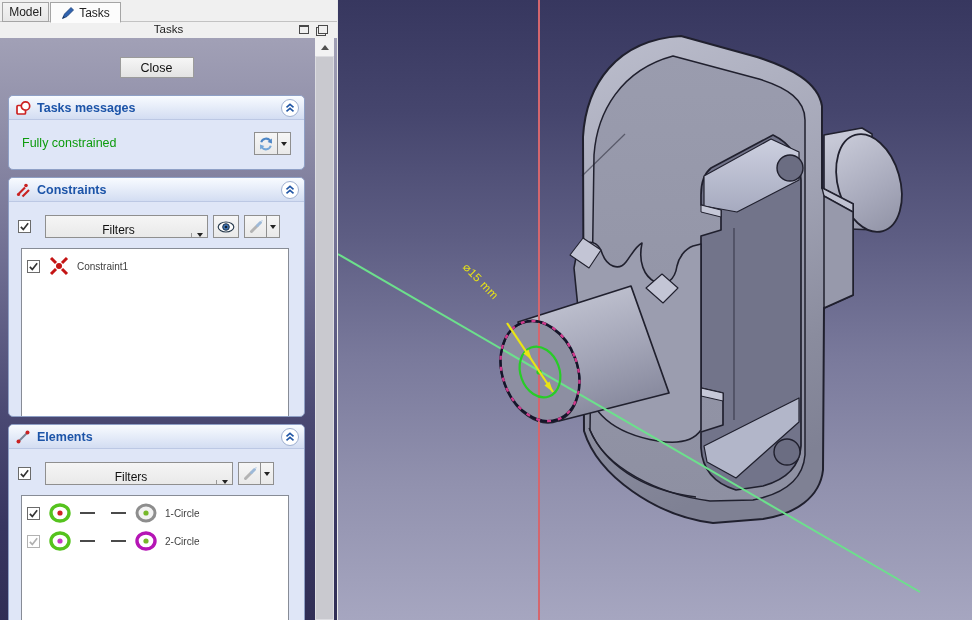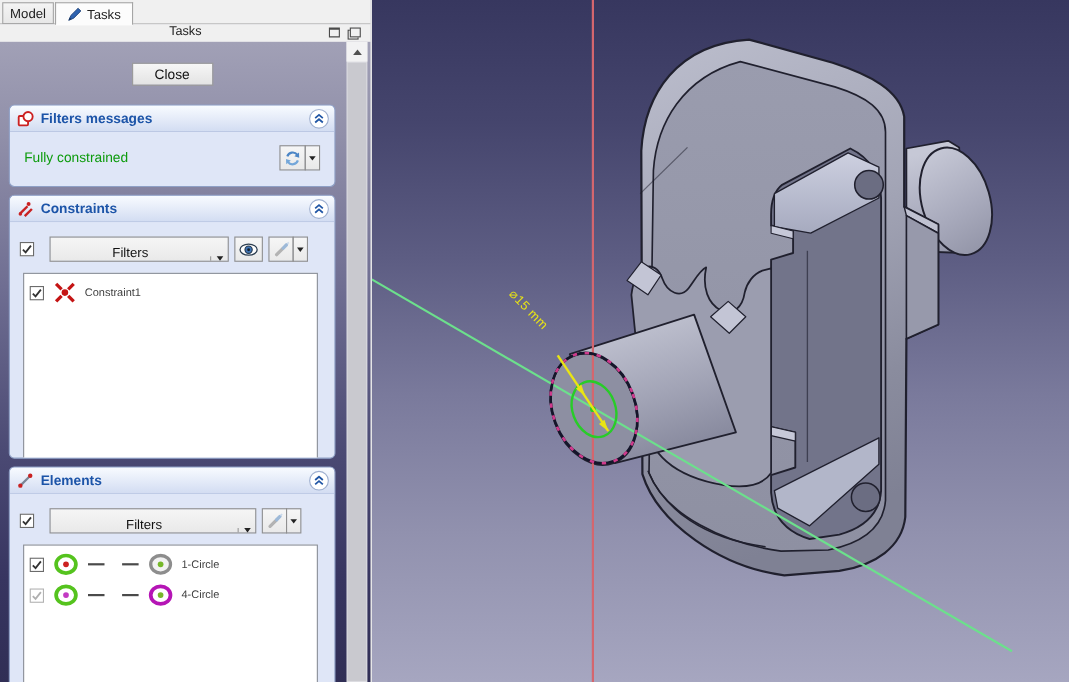--- a/index.html
+++ b/index.html
@@ -112,21 +112,21 @@
 
     <div class="panel">
       <button class="btn-close">Close</button>
 
       <div class="section sec-solver">
         <div class="sec-head">
           <svg width="16" height="16" viewBox="0 0 16 16">
             <rect x="2" y="5.5" width="8.5" height="8.5" rx="1" fill="#fff" stroke="#cc2222" stroke-width="1.7"></rect>
             <circle cx="10.5" cy="6" r="4.2" fill="#fff" stroke="#cc2222" stroke-width="1.7"></circle>
           </svg>
-          <span class="sec-title">Filters messages</span>
+          <span class="sec-title">Tasks messages</span>
           <span class="collapse">
             <svg width="10" height="10" viewBox="0 0 10 10">
               <polyline points="1.5,4.4 5,1.4 8.5,4.4" fill="none" stroke="#2156a5" stroke-width="1.6"></polyline>
               <polyline points="1.5,8.4 5,5.4 8.5,8.4" fill="none" stroke="#2156a5" stroke-width="1.6"></polyline>
             </svg>
           </span>
         </div>
         <div class="solver-body">
           <span class="status-ok">Fully constrained</span>
           <span class="refresh-wrap">
@@ -280,21 +280,21 @@
             <svg width="24" height="20" viewBox="0 0 24 20">
               <ellipse cx="12" cy="10" rx="9" ry="8" fill="#fff" stroke="#55c31e" stroke-width="3.4"></ellipse>
               <circle cx="12" cy="10" r="2.6" fill="#c33ac3"></circle>
             </svg>
             <span class="erow-dash"></span>
             <span class="erow-dash"></span>
             <svg width="24" height="20" viewBox="0 0 24 20">
               <ellipse cx="12" cy="10" rx="9" ry="8" fill="#fff" stroke="#b515b5" stroke-width="3.4"></ellipse>
               <circle cx="12" cy="10" r="2.6" fill="#76b82a"></circle>
             </svg>
-            <span class="lbl">4-Circle</span>
+            <span class="lbl">2-Circle</span>
           </div>
         </div>
       </div>
     </div>
 
     <div class="sbar">
       <span class="btn">
           <span class="tri-up"></span>
         </span>
       <span class="thumb"></span>

